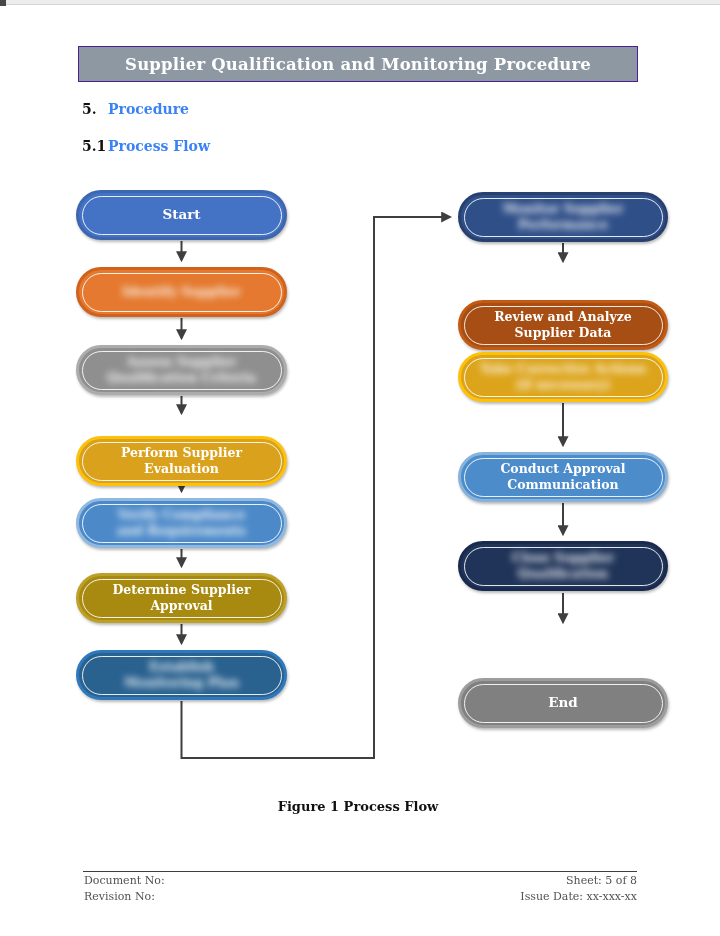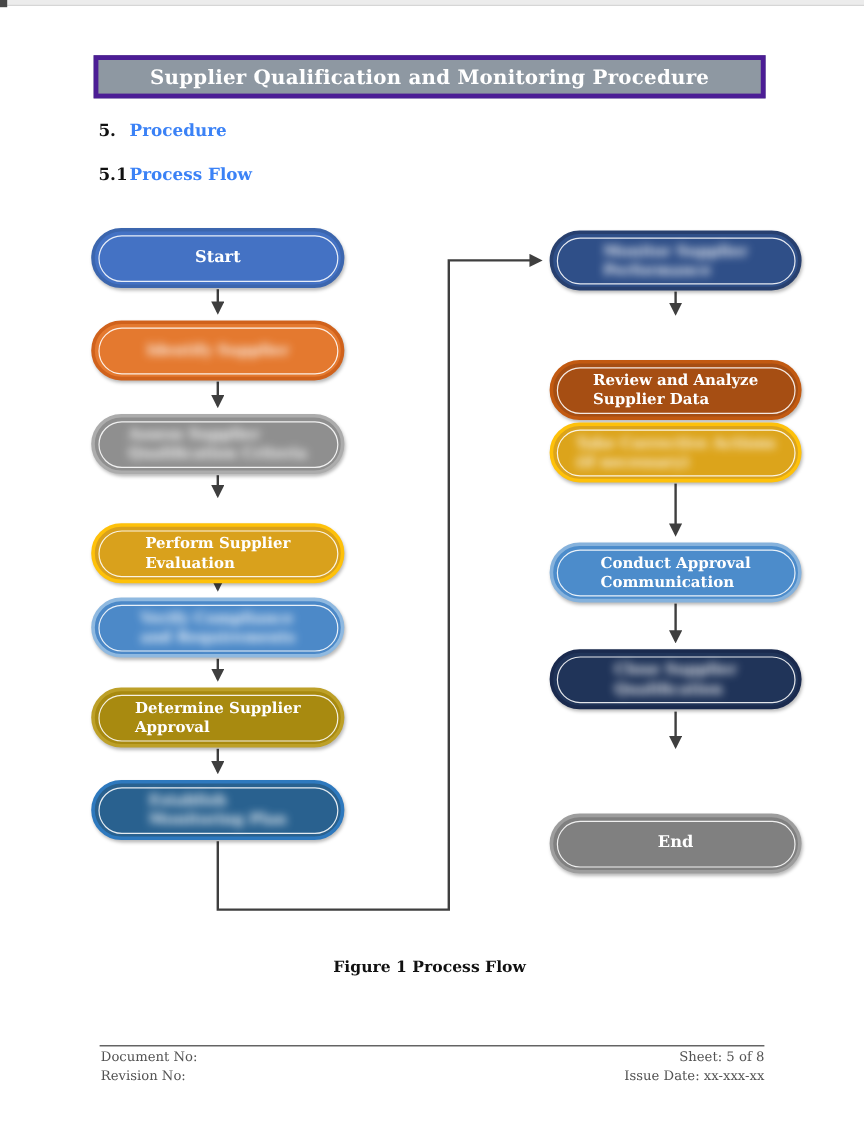--- a/index.html
+++ b/index.html
@@ -5,41 +5,41 @@
   html,body{margin:0;padding:0;background:#ffffff;}
   .page{
     position:relative;width:720px;height:936px;background:#ffffff;overflow:hidden;
     font-family:"DejaVu Serif","Liberation Serif",serif;
   }
   .edge-top{position:absolute;left:0;top:0;width:720px;height:4px;background:#ececec;border-bottom:1px solid #d6d6d6;}
   .edge-corner{position:absolute;left:0;top:0;width:6px;height:6px;background:#474747;}
 
   .title-bar{
     position:absolute;left:78px;top:46px;width:560px;height:36px;
-    background:var(--titlebar,#8e98a2);border:4px solid #4c1d95;
+    background:var(--titlebar,#8e98a2);border:1px solid #4c1d95;
     display:flex;align-items:center;justify-content:center;box-sizing:border-box;
   }
   .title-bar .txt{color:#ffffff;font-weight:bold;font-size:16.5px;letter-spacing:.2px;}
 
   .h-number{position:absolute;left:82px;font-weight:bold;color:#111111;}
   .h-label{position:absolute;left:108px;font-weight:bold;color:#3b82f6;}
   .h1{top:101px;font-size:14px;}
   .h2{top:138px;font-size:14px;}
 
   .flow{position:absolute;left:0;top:0;width:720px;height:936px;}
   .connectors{position:absolute;left:0;top:0;pointer-events:none;}
   .connectors .ln{stroke:var(--arrow,#3f3f3f);stroke-width:2;fill:none;}
   .connectors .head{fill:var(--arrow,#3f3f3f);}
 
   .node{
     position:absolute;box-sizing:border-box;height:50px;
     border-radius:25px;border:3.5px solid var(--ring,#888888);
     background:var(--fill,#aaaaaa);
     box-shadow:1px 2px 3px rgba(0,0,0,.28);
-    display:flex;align-items:center;justify-content:center;text-align:left;
+    display:flex;align-items:center;justify-content:center;text-align:center;
   }
   .node::after{
     content:"";position:absolute;inset:2.5px;border-radius:20px;
     border:1px solid rgba(255,255,255,.88);pointer-events:none;
   }
   .col-l{left:76px;width:211px;}
   .col-r{left:458px;width:210px;}
   .node-label{
     color:#ffffff;font-weight:bold;font-size:12.5px;line-height:1.28;
     white-space:pre-line;padding:0 8px;

